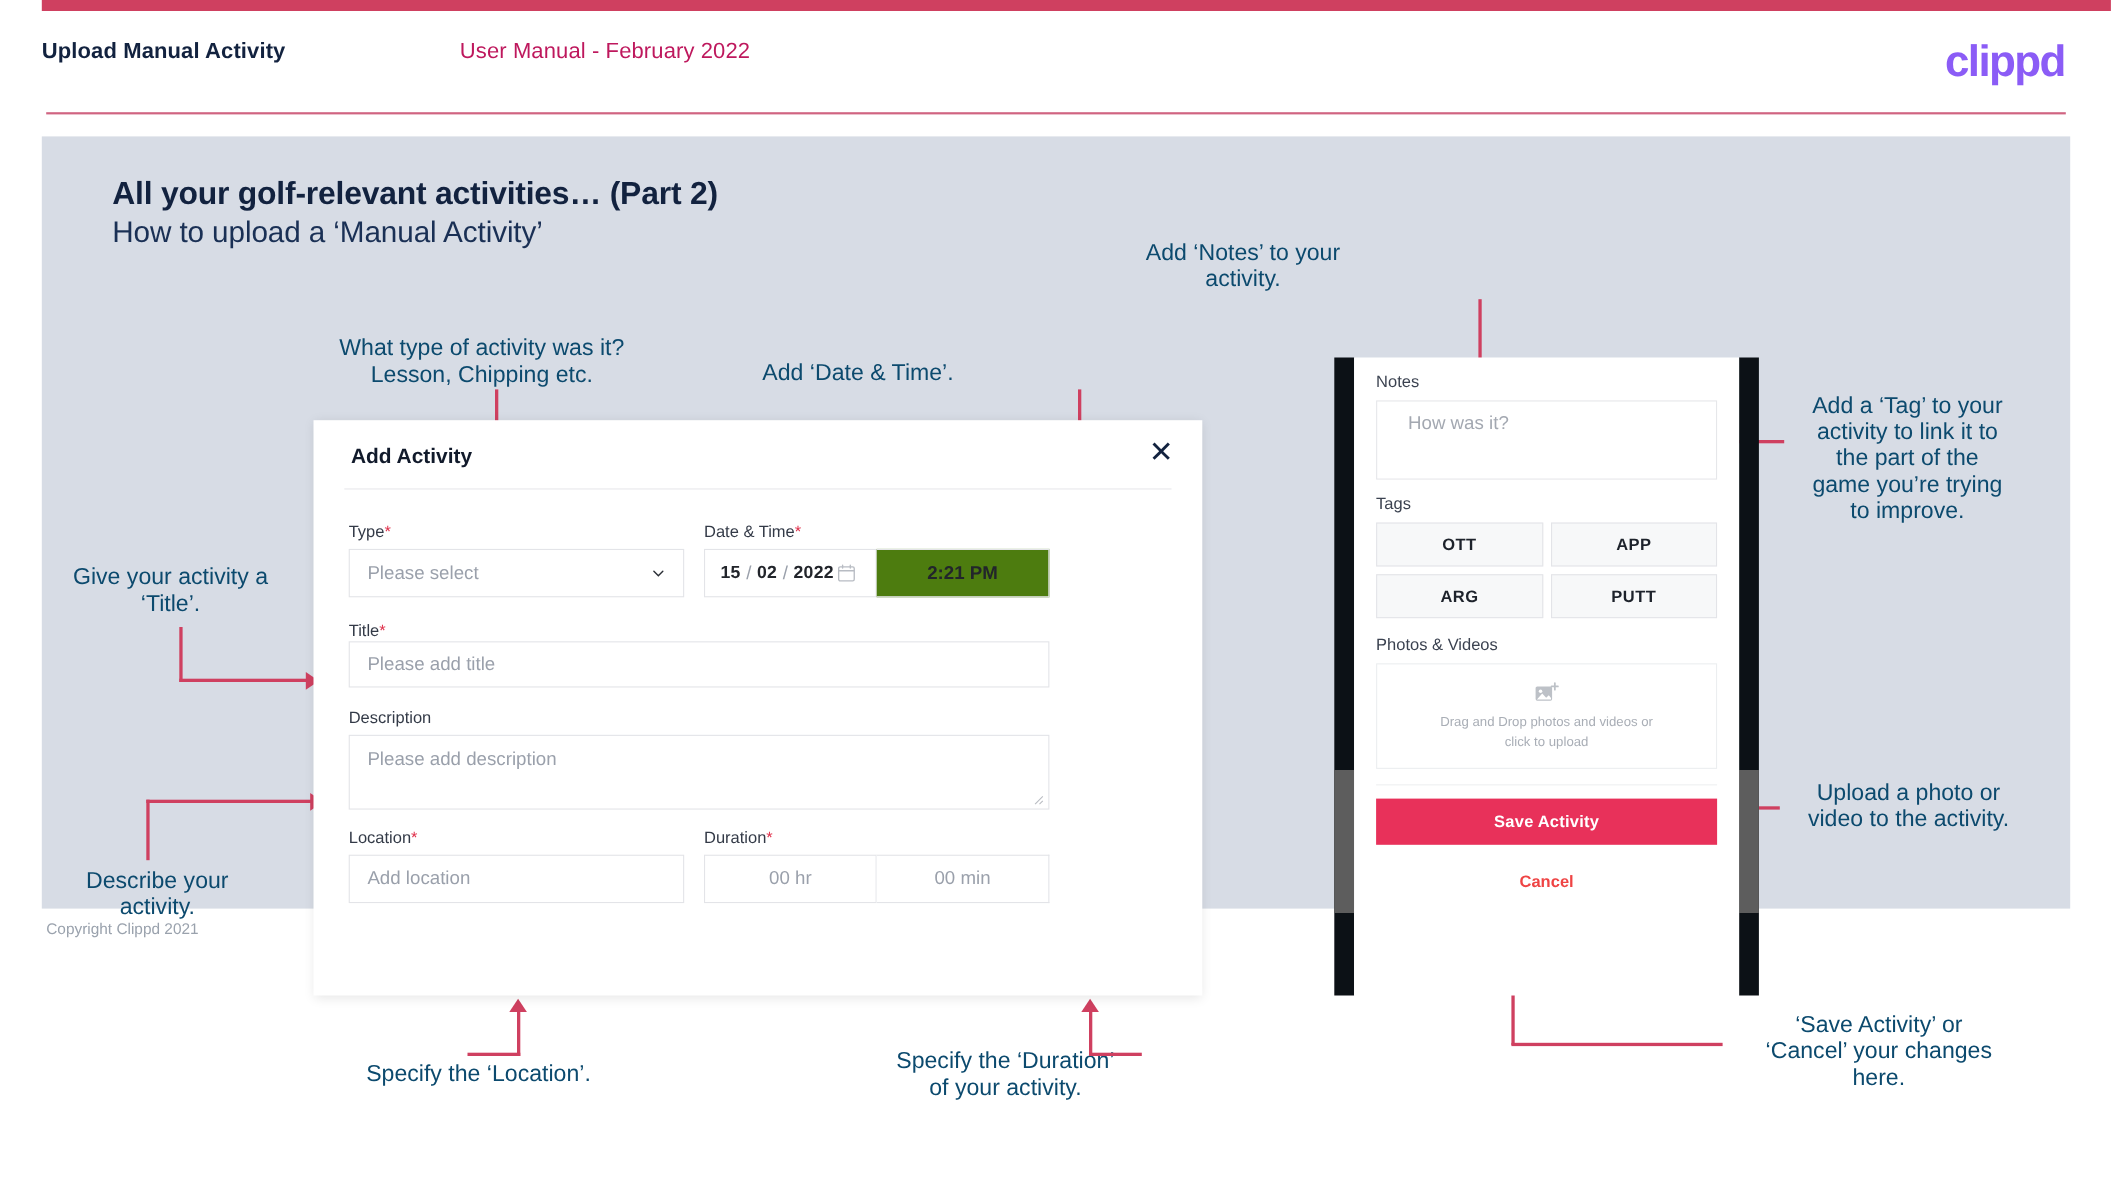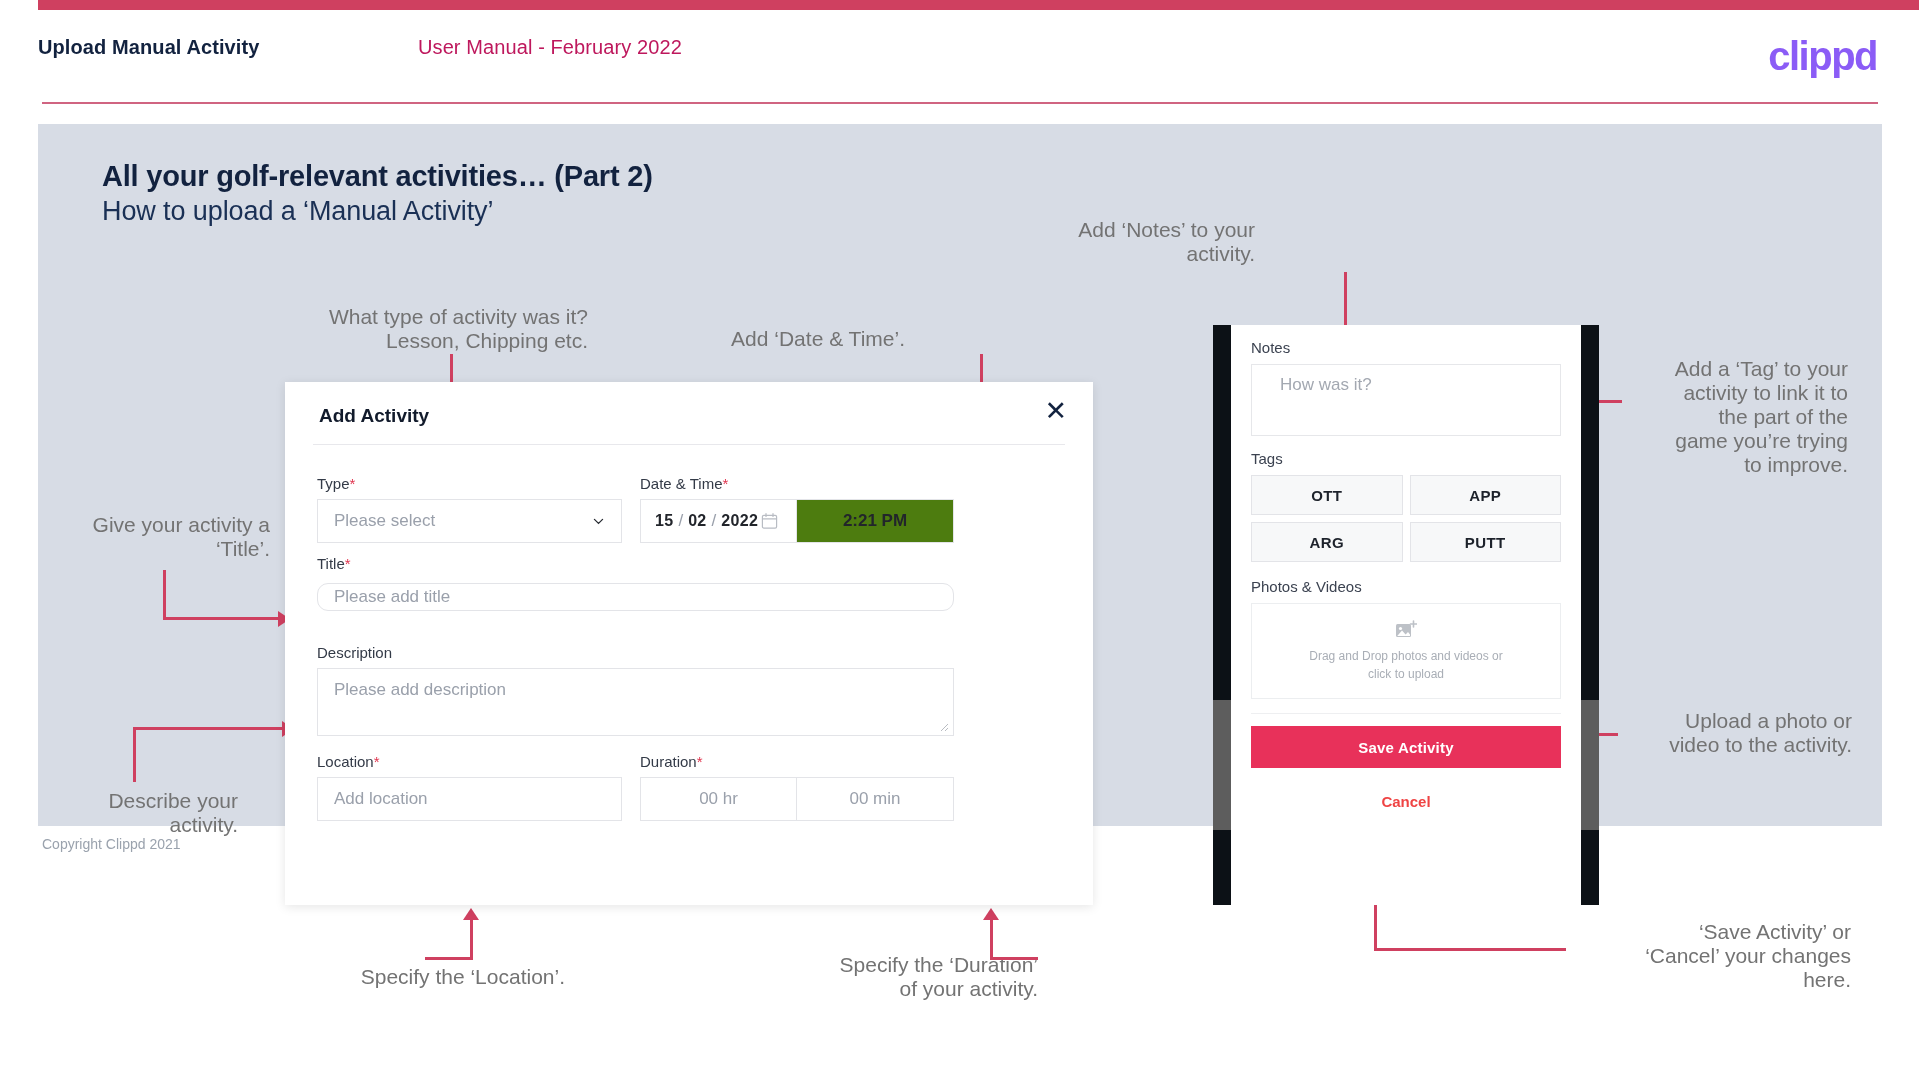--- a/index.html
+++ b/index.html
@@ -53,22 +53,22 @@
   }
 
   .copyright {
     position: absolute; left: 42px; top: 836px;
     font-size: 14px; color: #9aa2ad;
   }
 
   
   .anno {
     position: absolute;
-    font-size: 21px; line-height: 1.14; color: #737373;
-    text-align: right; white-space: pre-line;
+    font-size: 21px; line-height: 1.14; color: #0c4a6e;
+    text-align: center; white-space: pre-line;
   }
 
   
   .ln { position:absolute; background:#cf4060; }
   .ln-h { height: 3px; }
   .ln-v { width: 3px; }
   .arrow { position:absolute; width:0; height:0; }
   .arrow-down { border-left:8px solid transparent; border-right:8px solid transparent; border-top:12px solid #cf4060; }
   .arrow-up { border-left:8px solid transparent; border-right:8px solid transparent; border-bottom:12px solid #cf4060; }
   .arrow-right { border-top:8px solid transparent; border-bottom:8px solid transparent; border-left:12px solid #cf4060; }
@@ -276,24 +276,24 @@
         <rect x="1.5" y="3" width="15" height="13.5" rx="1.5" fill="none" stroke="#b8bcc3" stroke-width="1.3"></rect>
         <line x1="1.5" y1="6.7" x2="16.5" y2="6.7" stroke="#b8bcc3" stroke-width="1.3"></line>
         <line x1="5.3" y1="1.3" x2="5.3" y2="4.2" stroke="#b8bcc3" stroke-width="1.3" stroke-linecap="round"></line>
         <line x1="12.7" y1="1.3" x2="12.7" y2="4.2" stroke="#b8bcc3" stroke-width="1.3" stroke-linecap="round"></line>
       </svg>
     </div>
     <div class="timebox" style="left:512px; top:117px; width:157px; height:44px;">
       <span>2:21 PM</span>
     </div>
 
-    <div class="fld-label" style="left:32px; top:173px;">
+    <div class="fld-label" style="left:32px; top:183px;">
       <span>Title</span><span class="req">*</span>
     </div>
-    <div class="inp" style="left:32px; top:201px; width:637px; height:28px;border-radius:11px;">
+    <div class="inp" style="left:32px; top:201px; width:637px; height:42px;">
       <span class="inp-ph">Please add title</span>
     </div>
 
     <div class="fld-label" style="left:32px; top:262px;">
       <span>Description</span>
     </div>
     <div class="inp" style="left:32px; top:286px; width:637px; height:68px; align-items:flex-start; padding-top:11px;">
       <span class="inp-ph">Please add description</span>
       <svg class="ta-grip" viewBox="0 0 10 10">
         <line x1="9" y1="2" x2="2" y2="9" stroke="#b9bcc2" stroke-width="1"></line>

